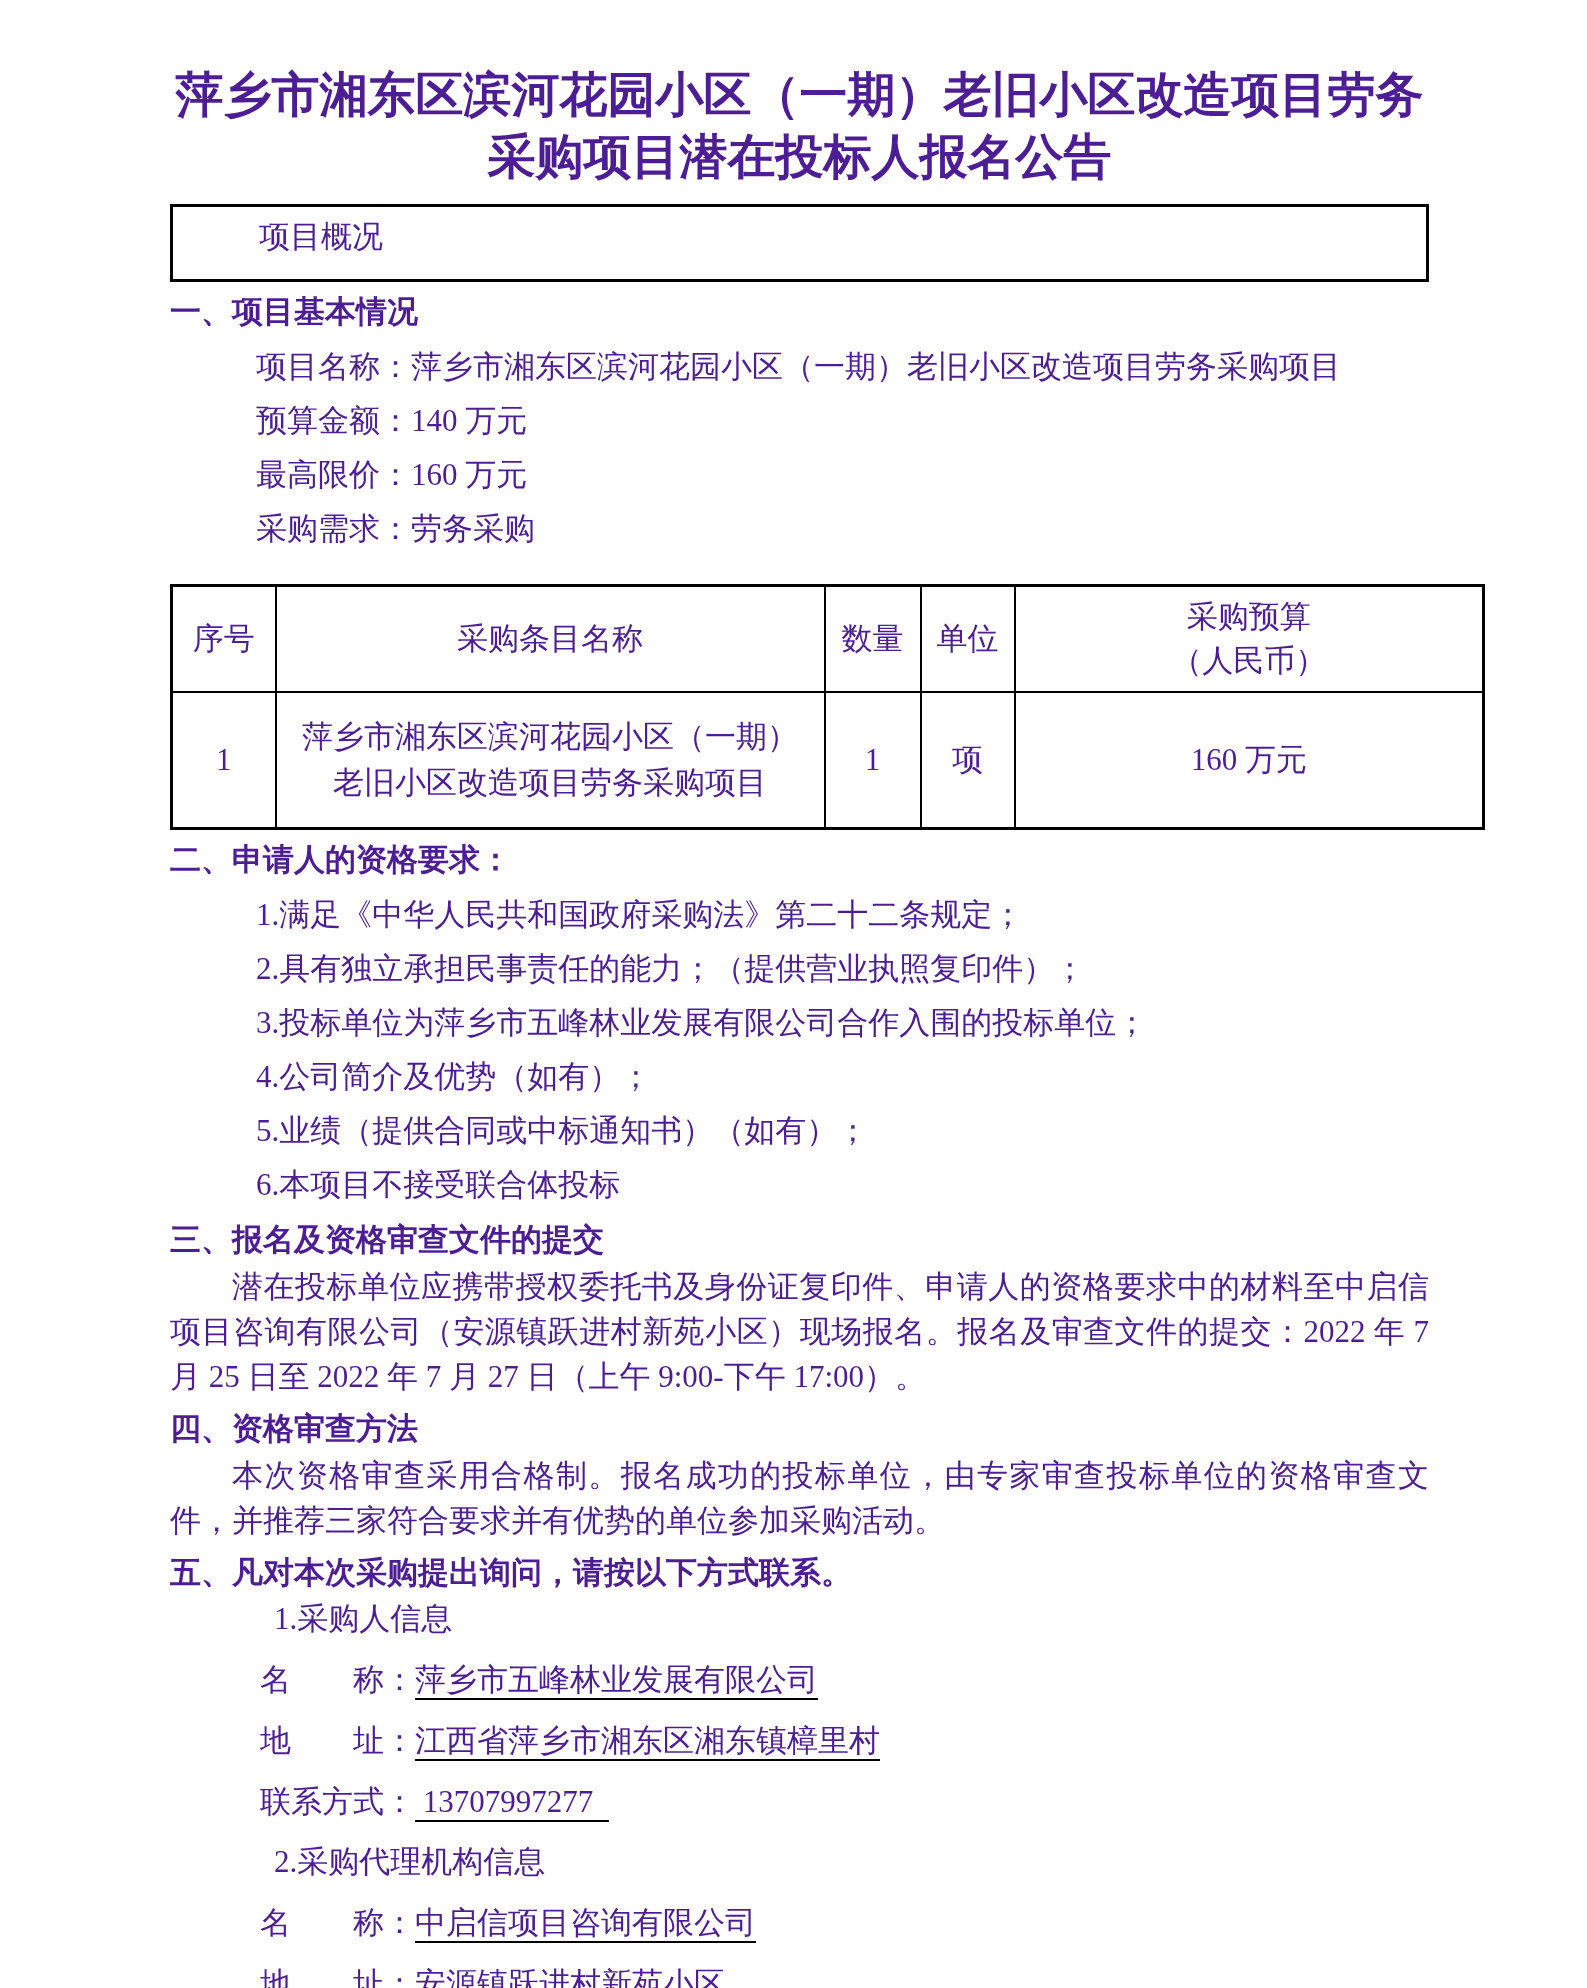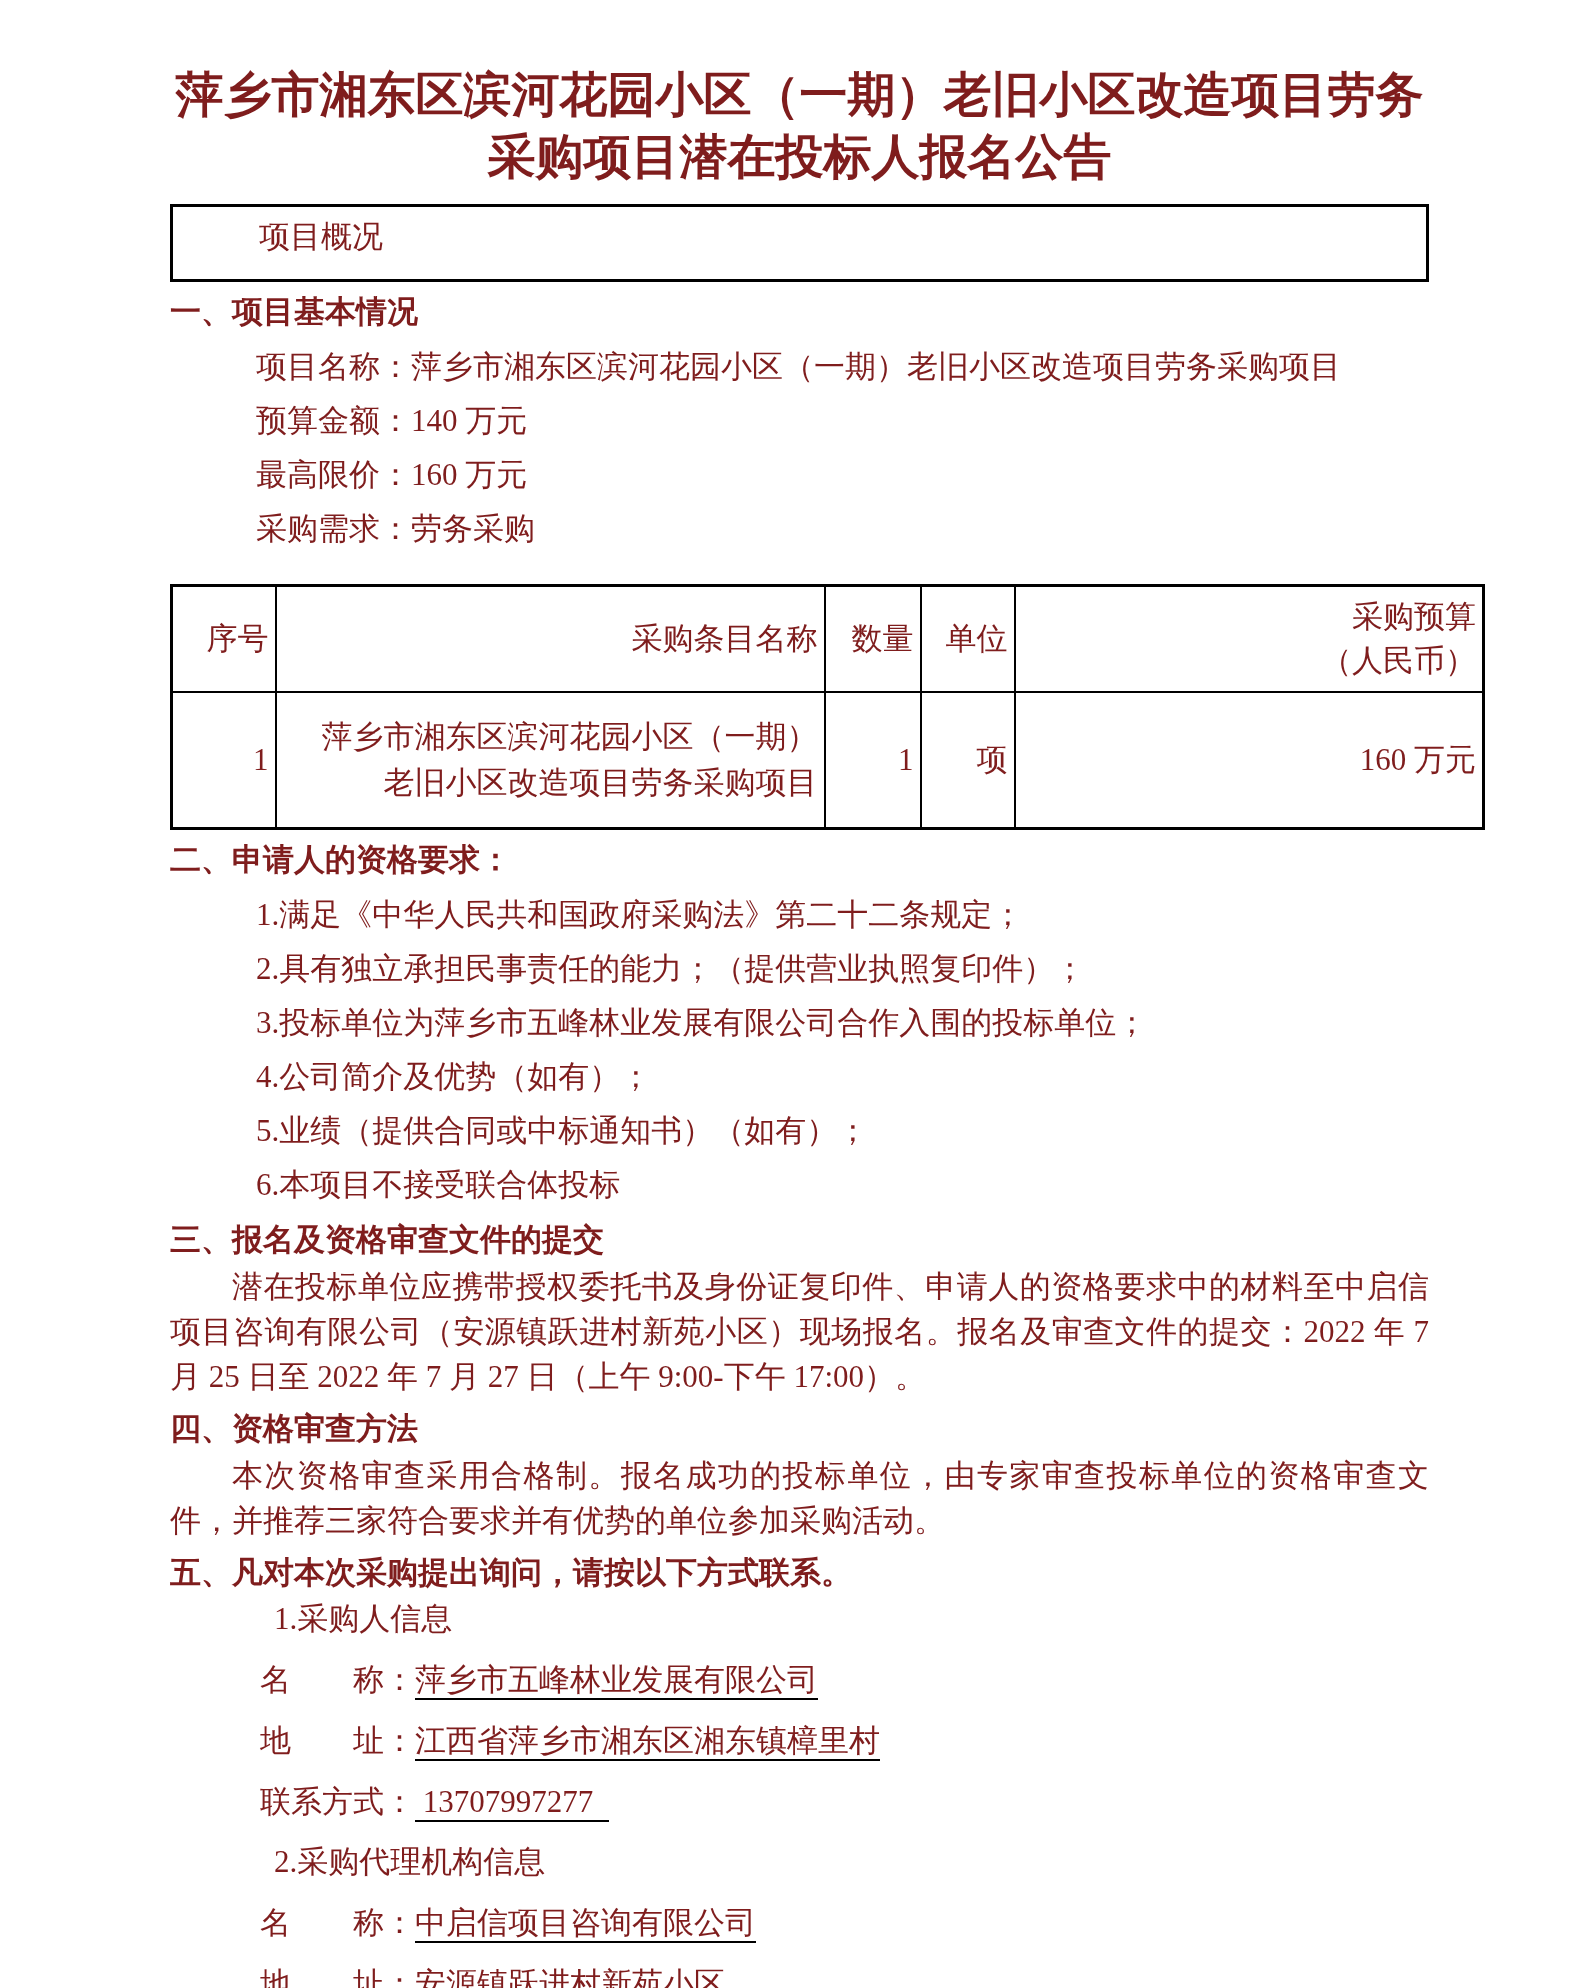--- a/index.html
+++ b/index.html
@@ -1,17 +1,17 @@
 <!DOCTYPE html>
 <html><head>
 <meta charset="utf-8">
 <style>
   html,body{margin:0;padding:0;background:#ffffff;}
   .page{
-    width:1587px;height:1988px;box-sizing:border-box;background:#fff;color:#7f1d1d;
+    width:1587px;height:1988px;box-sizing:border-box;background:#fff;color:#4c1d95;
     padding:64px 158px 30px 170px;overflow:hidden;
     font-family:"Liberation Serif","DejaVu Serif",serif;font-size:31px;
   }
   .title{
     font-size:48px;font-weight:bold;text-align:center;line-height:62px;
     margin:0 0 16px 0;font-family:"Liberation Serif","DejaVu Serif",serif;
   }
   .overview-box{border:3px solid #000;padding:8px 28px 20px 24px;}
   .box-label{margin:0;line-height:44px;text-indent:62px;}
   .box-para{margin:0;line-height:46px;text-indent:62px;text-align:justify;}
@@ -21,21 +21,21 @@
   }
   .bl{margin:12px;padding-left:74px;line-height:42px;}
   .para{margin:0;line-height:45px;text-indent:62px;text-align:justify;}
   .sub{margin:0;padding-left:104px;line-height:44px;}
   .cl{margin:16px;padding-left:74px;line-height:45px;}
   .u{border-bottom:2px solid #000;padding-bottom:1px;}
   .pre{white-space:pre;}
   .preline{white-space:pre-line;}
   table.tbl{
     border-collapse:collapse;border:3px solid #000;width:1312px;
-    margin:34px 0 6px 0;table-layout:fixed;text-align:right;
+    margin:34px 0 6px 0;table-layout:fixed;text-align:center;
   }
   table.tbl th,table.tbl td{
     border:2px solid #000;font-weight:normal;font-size:31px;padding:4px 6px;
     vertical-align:middle;
   }
   table.tbl th{height:96px;line-height:44px;}
   table.tbl td{height:126px;line-height:46px;}
 </style>
 </head>
 <body>

